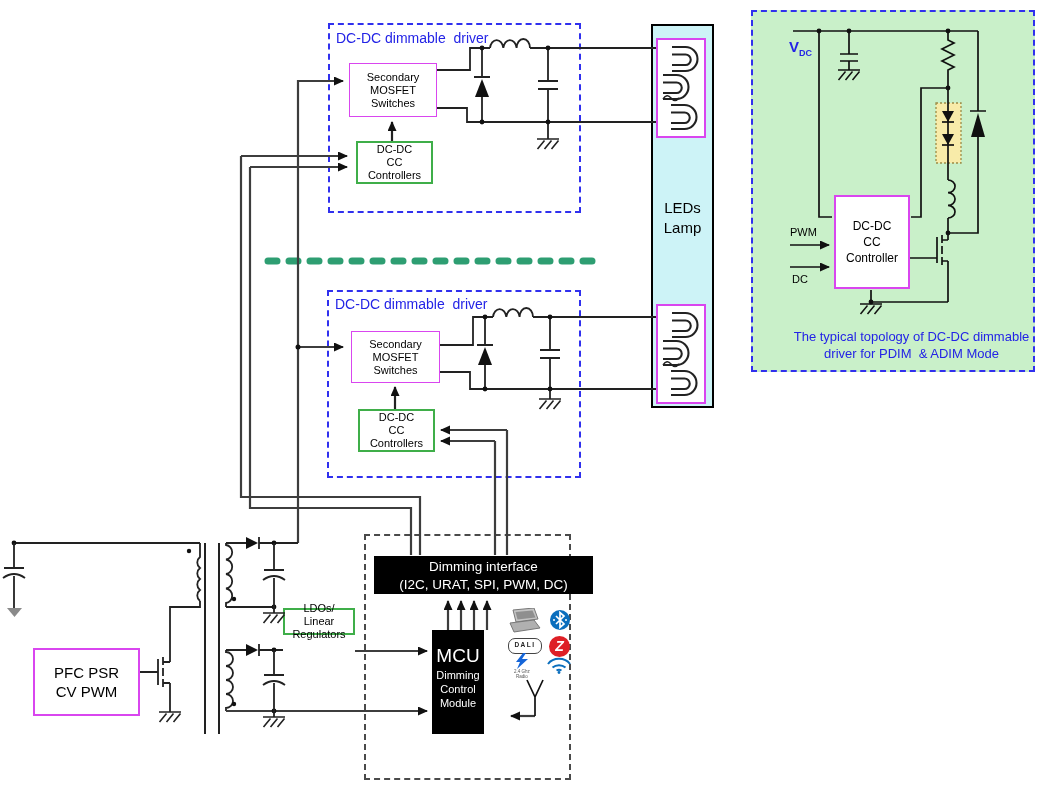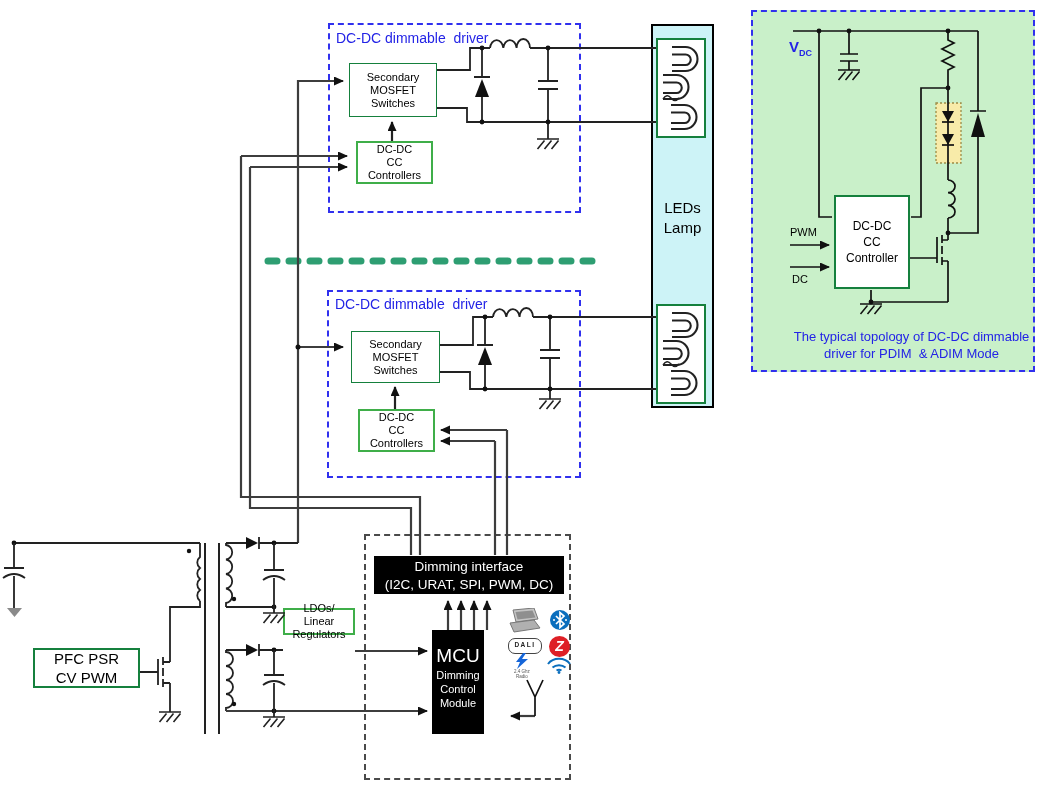--- a/index.html
+++ b/index.html
@@ -4,21 +4,21 @@
 <style>
   html,body{margin:0;padding:0;background:#fff;}
   #stage{position:relative;width:1048px;height:794px;background:#fff;overflow:hidden;
          font-family:"Liberation Sans",sans-serif;color:#000;}
   .abs{position:absolute;box-sizing:border-box;}
   .pre{white-space:pre;}
   
   .blue-dash{border:2px dashed #3030ee;background:transparent;}
   .gray-dash{border:2px dashed #4a4a4a;background:transparent;}
   
-  .wbox{background:#fff;border:2px solid #15803d;display:flex;flex-direction:column;
+  .wbox{background:#fff;border:2px solid #d946ef;display:flex;flex-direction:column;
         align-items:center;justify-content:center;text-align:center;
         font-size:11px;line-height:13px;}
   .gbox{background:#fff;border:2px solid #3fae49;display:flex;flex-direction:column;
         align-items:center;justify-content:center;text-align:center;
         font-size:11px;line-height:13px;}
   .kbox{background:#000;color:#fff;text-align:center;}
   .blue-label{color:#2323e6;font-size:14px;}
   #lamp{background:#cdf3f7;border:2px solid #000;}
   .lamp-text{font-size:15px;line-height:20px;text-align:center;}
   #pfc-box{font-size:15px;line-height:19px;}
@@ -89,32 +89,32 @@
     <span>CC</span>
     <span>Controller</span>
   </div>
   <div class="abs tiny-label" style="left:790px;top:226px;">PWM</div>
   <div class="abs tiny-label" style="left:792px;top:273px;">DC</div>
   <div class="abs caption" style="left:751px;top:328px;width:321px;">
     <div>The typical topology of DC-DC dimmable</div>
     <div class="pre">driver for PDIM  &amp; ADIM Mode</div>
   </div>
 
-  <div id="pfc-box" class="abs wbox" style="left:33px;top:648px;width:107px;height:40px;">
+  <div id="pfc-box" class="abs wbox" style="left:33px;top:648px;width:107px;height:68px;">
     <span>PFC PSR</span>
     <span>CV PWM</span>
   </div>
   <div class="abs gbox" style="left:283px;top:608px;width:72px;height:27px;justify-content:center;">
     <span>LDOs/</span>
     <span>Linear</span>
     <span>Regulators</span>
   </div>
 
   <div class="abs gray-dash" style="left:364px;top:534px;width:207px;height:246px;"></div>
-  <div id="dimming-interface" class="abs kbox" style="left:374px;top:556px;width:190px;height:38px;">
+  <div id="dimming-interface" class="abs kbox" style="left:374px;top:556px;width:219px;height:38px;">
     <div>Dimming interface</div>
     <div>(I2C, URAT, SPI, PWM, DC)</div>
   </div>
   <div id="mcu-box" class="abs kbox" style="left:432px;top:630px;width:52px;height:104px;">
     <div class="t">MCU</div>
     <div class="s">Dimming</div>
     <div class="s">Control</div>
     <div class="s">Module</div>
   </div>
 

